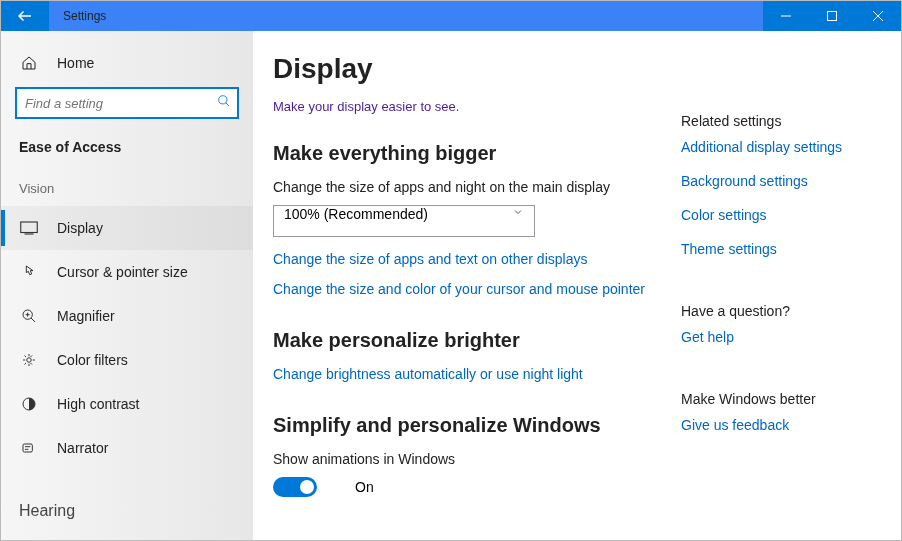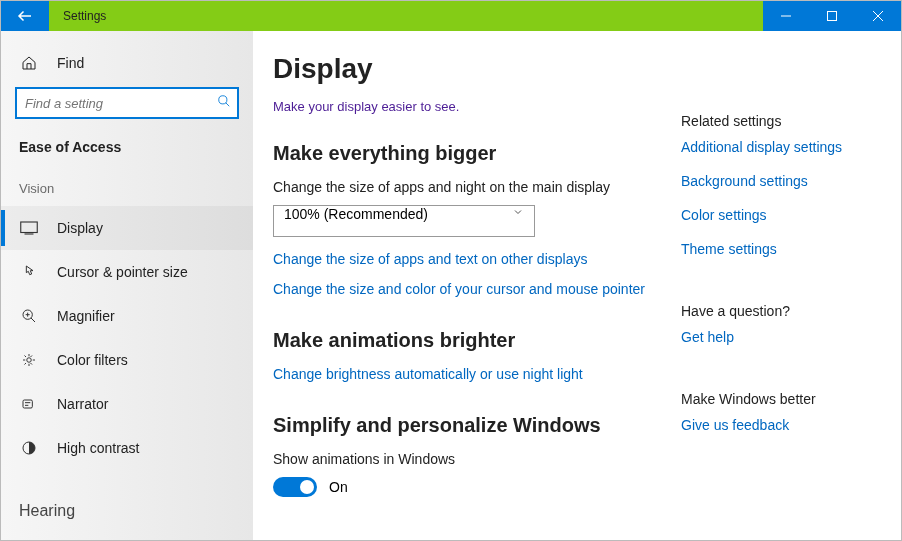--- a/index.html
+++ b/index.html
@@ -1,17 +1,17 @@
 <!DOCTYPE html>
 <html><head>
 <meta charset="utf-8">
 <style>
   * { box-sizing: border-box; margin: 0; padding: 0; font-family: "Segoe UI", Arial, sans-serif; }
   body { width: 902px; height: 541px; overflow: hidden; background: #fff; border:1px solid #bbb; position:relative; }
-  .titlebar { height: 30px; display:flex; align-items:stretch; background:#84cc16; }
+  .titlebar { height: 30px; display:flex; align-items:stretch; background:#3b82f6; }
   .back-btn { width:48px; background:#0078d7; color:#fff; display:flex; align-items:center; justify-content:center; }
   .back-btn svg { width:18px; height:18px; }
   .title-text { flex:0 0 auto; display:flex; align-items:center; padding-left:14px; font-size:12px; color:#222; }
   .title-spacer { flex:1; }
   .winctrls { display:flex; }
   .winctl { width:46px; background:#0078d7; display:flex; align-items:center; justify-content:center; color:#fff; }
   .winctl svg { width:10px; height:10px; }
   .container { display:flex; height:calc(100% - 30px); }
   .sidebar { width:252px; background:linear-gradient(to right,#f6f6f6,#e7e7e7); padding-top:14px; position:relative; overflow:hidden; }
   .side-row { display:flex; align-items:center; height:44px; padding-left:18px; font-size:14px; color:#222; }
@@ -36,21 +36,21 @@
   .subtitle { font-size:13px; color:#4c1d95; margin-bottom:28px; }
   h2 { font-size:20px; font-weight:600; color:#222; margin-bottom:14px; }
   .body-text { font-size:14px; color:#222; margin-bottom:10px; }
   .select { width:262px; height:32px; border:1px solid #999; background:#fff; display:flex; align-items:flex-start; justify-content:space-between; padding:0 10px; font-size:14px; margin-bottom:14px; cursor:pointer; }
   .select svg { width:12px; height:12px; color:#555; }
   .link { color:#0067c0; font-size:14px; margin-bottom:14px; cursor:pointer; display:block; }
   .sectiongap { height:18px; }
   .toggle-row { display:flex; align-items:center; gap:12px; margin-top:6px; }
   .toggle { width:44px; height:20px; border-radius:10px; background:#0078d7; position:relative; cursor:pointer; }
   .toggle::after { content:""; position:absolute; right:3px; top:3px; width:14px; height:14px; border-radius:50%; background:#fff; }
-  .toggle-label { font-size:14px; }
+  .toggle-label { font-size:14px;margin-left:26px; }
 
   .right-head { font-size:14px; color:#222; margin-bottom:10px; }
   .right-link { color:#0067c0; font-size:14px; margin-bottom:18px; cursor:pointer; display:block; }
   .right-gap { height:28px; }
 </style>
 </head>
 <body>
 
 <div class="titlebar">
   <div class="back-btn">
@@ -80,21 +80,21 @@
 </div>
 
 <div class="container">
   <div class="sidebar">
     <div class="side-row home-row">
       <span class="icon">
           <svg width="16" height="16" viewBox="0 0 24 24">
             <path fill="none" stroke="currentColor" stroke-width="1.5" d="M3 11l9-8 9 8v10H3z M9 21V13h6v8"></path>
           </svg>
         </span>
-      <span>Find</span>
+      <span>Home</span>
     </div>
     <div class="search-wrap">
       <div class="search-box">
         <input class="search" placeholder="Find a setting" style="">
         <span class="search-icon"><svg width="14" height="14" viewBox="0 0 24 24">
               <circle cx="10" cy="10" r="7" fill="none" stroke="currentColor" stroke-width="1.5"></circle>
               <path stroke="currentColor" stroke-width="1.5" d="M15 15l6 6"></path>
             </svg></span>
       </div>
     </div>
@@ -132,34 +132,34 @@
           <svg width="18" height="16" viewBox="0 0 24 20">
             <circle cx="12" cy="10" r="3" fill="none" stroke="currentColor" stroke-width="1.3"></circle>
             <path stroke="currentColor" stroke-width="1.3" d="M12 2v3M12 15v3M4 10h3M17 10h3M6 4l2 2M16 4l-2 2M6 16l2-2M16 16l-2-2"></path>
           </svg>
         </span>
       <span>Color filters</span>
     </div>
     <div class="side-item">
       <span class="icon">
           <svg width="16" height="16" viewBox="0 0 24 24">
+            <circle cx="12" cy="12" r="9" fill="none" stroke="currentColor" stroke-width="1.5"></circle>
+            <path fill="currentColor" d="M12 3a9 9 0 010 18z"></path>
+          </svg>
+        </span>
+      <span>High contrast</span>
+    </div>
+    <div class="side-item">
+      <span class="icon">
+          <svg width="16" height="16" viewBox="0 0 24 24">
             <rect x="3" y="6" width="14" height="12" rx="2" fill="none" stroke="currentColor" stroke-width="1.5"></rect>
             <path stroke="currentColor" stroke-width="1.5" d="M6 10h8M6 14h5"></path>
           </svg>
         </span>
       <span>Narrator</span>
-    </div>
-    <div class="side-item">
-      <span class="icon">
-          <svg width="16" height="16" viewBox="0 0 24 24">
-            <circle cx="12" cy="12" r="9" fill="none" stroke="currentColor" stroke-width="1.5"></circle>
-            <path fill="currentColor" d="M12 3a9 9 0 010 18z"></path>
-          </svg>
-        </span>
-      <span>High contrast</span>
     </div>
 
     <div class="side-cut">Hearing</div>
   </div>
 
   <div class="main">
     <div class="content">
       <h1>Display</h1>
       <div class="subtitle">Make your display easier to see.</div>
 
@@ -168,21 +168,21 @@
       <div class="select">
         <span>100% (Recommended)</span>
         <svg viewBox="0 0 24 24">
             <path fill="none" stroke="currentColor" stroke-width="2" d="M6 9l6 6 6-6"></path>
           </svg>
       </div>
       <a class="link">Change the size of apps and text on other displays</a>
       <a class="link">Change the size and color of your cursor and mouse pointer</a>
 
       <div class="sectiongap"></div>
-      <h2>Make animations brighter</h2>
+      <h2>Make personalize brighter</h2>
       <a class="link">Change brightness automatically or use night light</a>
 
       <div class="sectiongap"></div>
       <h2>Simplify and personalize Windows</h2>
       <div class="body-text">Show animations in Windows</div>
       <div class="toggle-row">
         <div class="toggle"></div>
         <span class="toggle-label">On</span>
       </div>
     </div>

